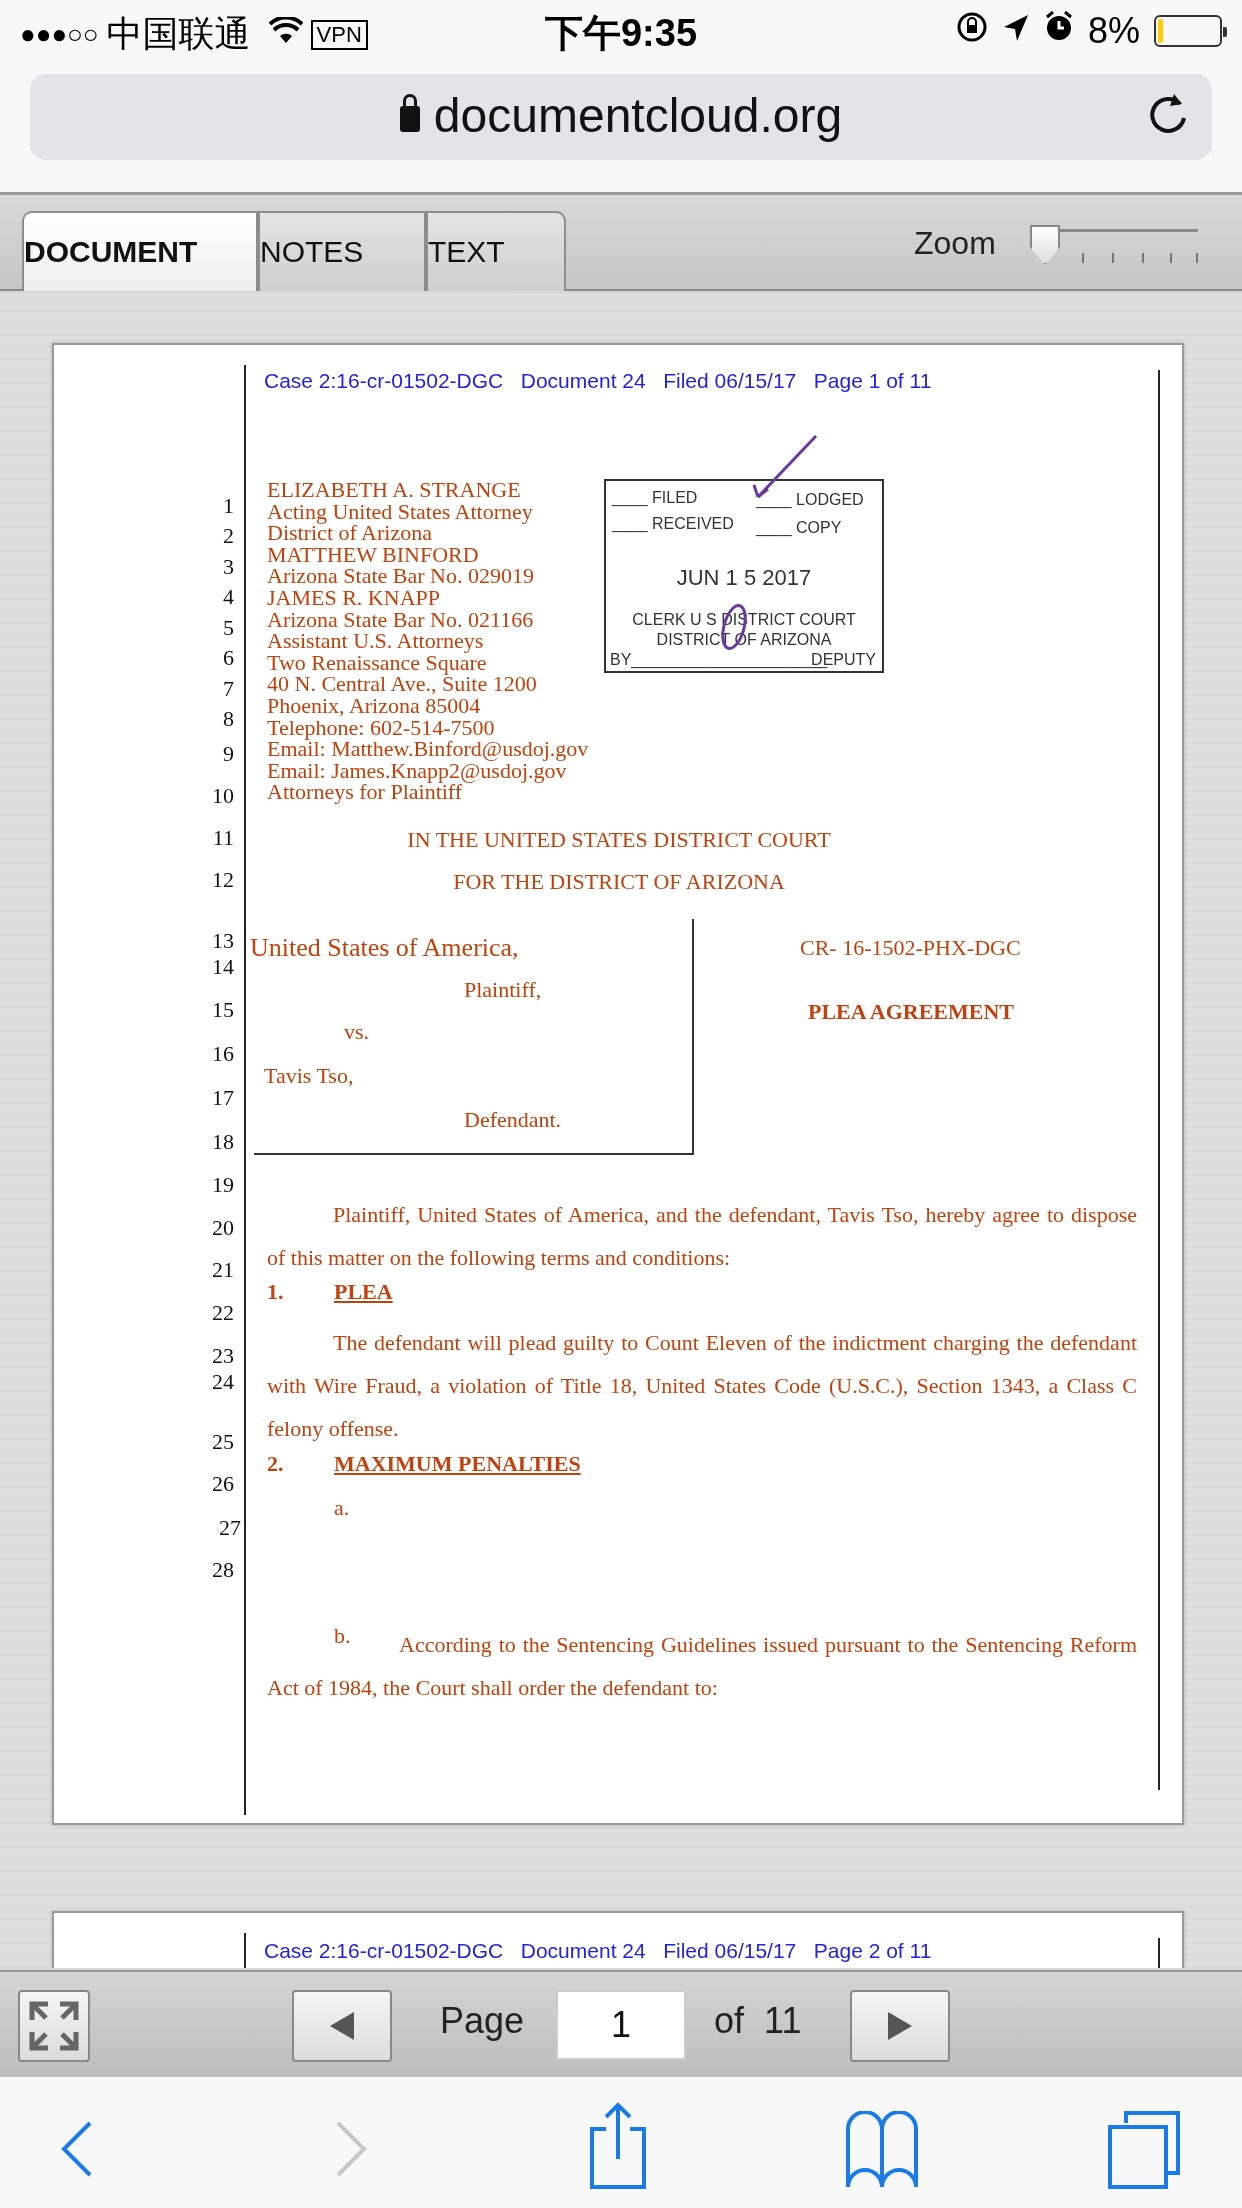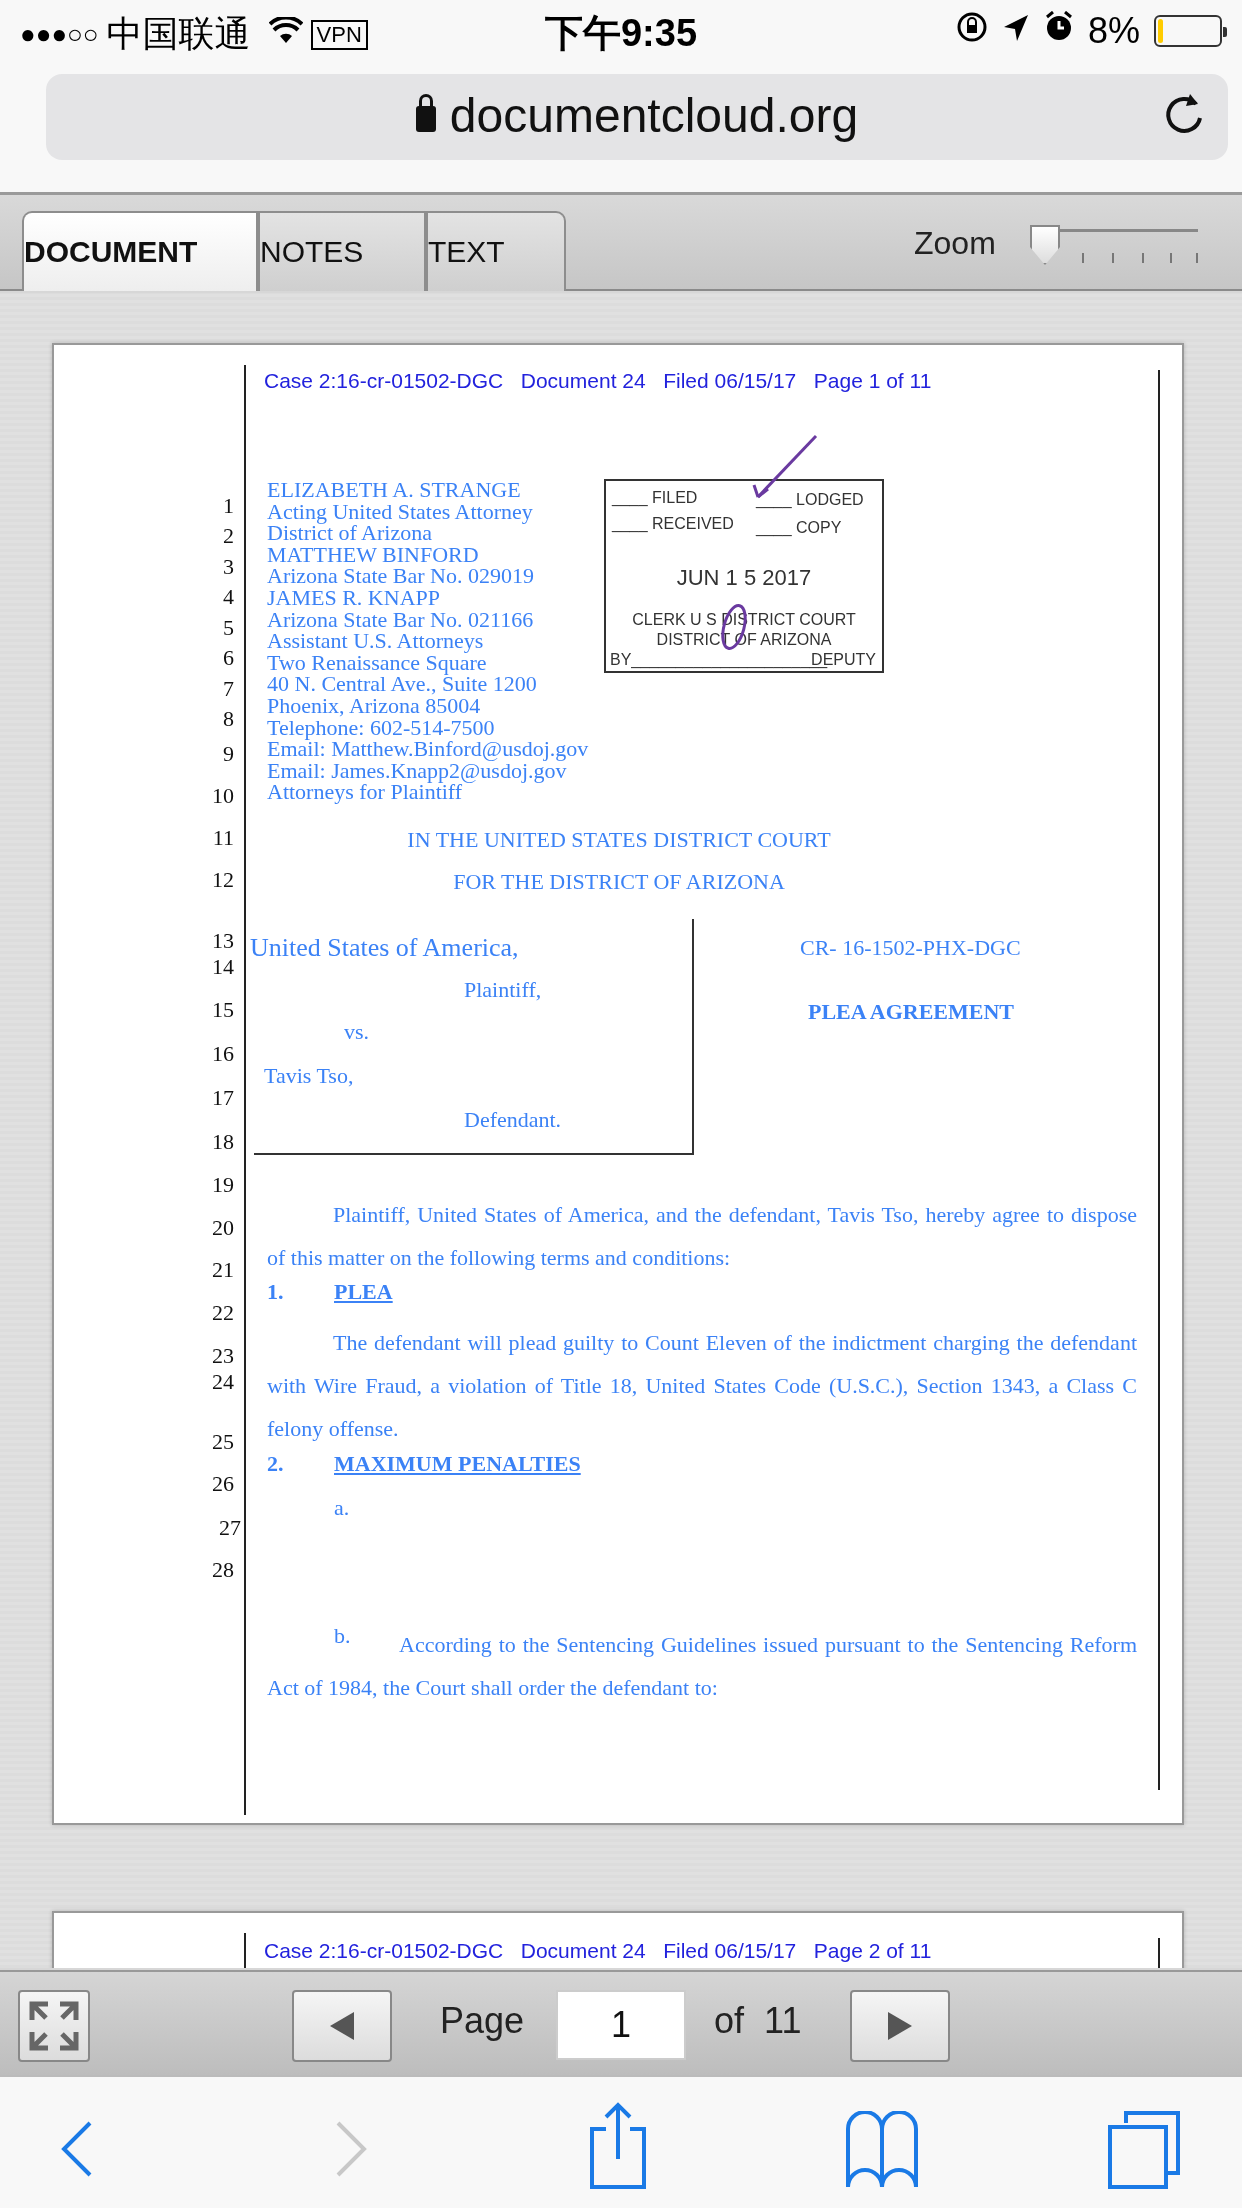--- a/index.html
+++ b/index.html
@@ -5,21 +5,21 @@
 *{box-sizing:border-box;margin:0;padding:0}
 html,body{width:1242px;height:2208px;overflow:hidden;background:#f8f8f8;font-family:"Liberation Sans",sans-serif}
 .statusbar{position:absolute;top:0;left:0;width:1242px;height:62px;background:#f8f8f8;color:#000;font-size:36px}
 .sb-left{position:absolute;left:20px;top:10px;display:flex;align-items:center;gap:8px}
 .sb-center{position:absolute;left:0;width:1242px;top:8px;text-align:center;font-size:38px;font-weight:bold}
 .sb-right{position:absolute;right:20px;top:10px;display:flex;align-items:center;gap:14px}
 .vpn{border:2px solid #000;font-size:22px;padding:0 4px;line-height:26px}
 .battery{width:68px;height:32px;border:2px solid #333;border-radius:6px;position:relative}
 .battery:after{content:"";position:absolute;right:-7px;top:10px;width:4px;height:10px;background:#333;border-radius:0 2px 2px 0}
 .battery .fill{position:absolute;left:2px;top:2px;bottom:2px;background:#ffcc00;border-radius:3px}
-.urlbar{position:absolute;top:74px;left:46px;width:1182px;height:86px;background:#e4e4e6;border-radius:16px}
+.urlbar{position:absolute;top:74px;left:30px;width:1182px;height:86px;background:#e4e4e6;border-radius:16px}
 .url{position:absolute;left:0;width:1182px;top:14px;text-align:center;font-size:48px;color:#111}
 .lock{display:inline-block;width:20px;height:26px;background:#111;border-radius:3px;position:relative;margin-right:14px;vertical-align:middle}
 .lock:before{content:"";position:absolute;left:3px;top:-12px;width:14px;height:16px;border:3px solid #111;border-bottom:none;border-radius:8px 8px 0 0;box-sizing:border-box}
 .reload{position:absolute;right:22px;top:16px;font-size:48px;color:#111}
 .viewer{position:absolute;top:192px;left:0;width:1242px;height:1880px;border-top:3px solid #9a9a9a;background:#d7d7d7}
 .tabbar{position:absolute;top:0;left:0;width:1242px;height:96px;background:linear-gradient(#d9d9d9,#c6c6c6);border-bottom:2px solid #8a8a8a}
 .tab{position:absolute;top:16px;height:80px;border:2px solid #8d8d8d;border-bottom:none;background:linear-gradient(#e3e3e3,#cfcfcf);font-size:30px;color:#111;display:flex;align-items:center;justify-content:flex-start}
 .tab.active{background:linear-gradient(#ffffff,#eeeeee);font-weight:bold;border-radius:10px 0 0 0}
 .tab.last{border-radius:0 10px 0 0}
 .zoomlabel{position:absolute;left:914px;top:30px;font-size:32px;color:#222}
@@ -28,21 +28,21 @@
 .ztick{position:absolute;top:28px;width:2px;height:10px;background:#777}
 .zthumb{position:absolute;left:0;top:0;width:30px;height:40px;background:linear-gradient(#fff,#ddd);border:2px solid #888;clip-path:polygon(0 0,100% 0,100% 55%,50% 100%,0 55%)}
 .docarea{position:absolute;top:98px;left:0;width:1242px;height:1675px;overflow:hidden;background:repeating-linear-gradient(0deg,#dcdcdc 0,#dcdcdc 3px,#e0e0e0 3px,#e0e0e0 6px)}
 .page{position:absolute;left:52px;width:1132px;background:#fff;border:2px solid #999;box-shadow:0 0 4px rgba(0,0,0,.2)}
 .p1{top:50px;height:1482px}
 .p2{top:1618px;height:200px}
 .header-blue{position:absolute;left:210px;top:24px;font-size:21px;color:#2222dd;white-space:pre}
 .vline{position:absolute;left:190px;top:20px;width:2px;background:#222}
 .rline{position:absolute;left:1104px;top:25px;width:2px;background:#222}
 .lnum{position:absolute;left:150px;width:30px;text-align:right;font-family:"Liberation Serif",serif;font-size:22px;color:#111}
-.serif{font-family:"Liberation Serif",serif;color:#3b82f6}
+.serif{font-family:"Liberation Serif",serif;color:#c2410c}
 .attys{position:absolute;left:213px;top:134px;font-size:22px;line-height:21.6px}
 .stamp{position:absolute;left:550px;top:134px;width:280px;height:194px;border:2px solid #333;font-size:16px;color:#333}
 .stamp div{position:absolute}
 .court{position:absolute;left:0;width:1130px;text-align:center;font-size:22px}
 .caption-box{position:absolute;left:200px;top:574px;width:440px;height:236px;border-right:2px solid #333;border-bottom:2px solid #333}
 .para{position:absolute;left:213px;width:870px;font-size:22px;text-align:justify}
 .bold-u{font-weight:bold;text-decoration:underline}
 .navbar{position:absolute;top:1775px;left:0;width:1242px;height:105px;background:linear-gradient(#d5d5d5,#bdbdbd);border-top:2px solid #999}
 .nbtn{position:absolute;background:linear-gradient(#f5f5f5,#dcdcdc);border:2px solid #888;border-radius:4px}
 .pagelabel{position:absolute;font-size:36px;color:#222}

